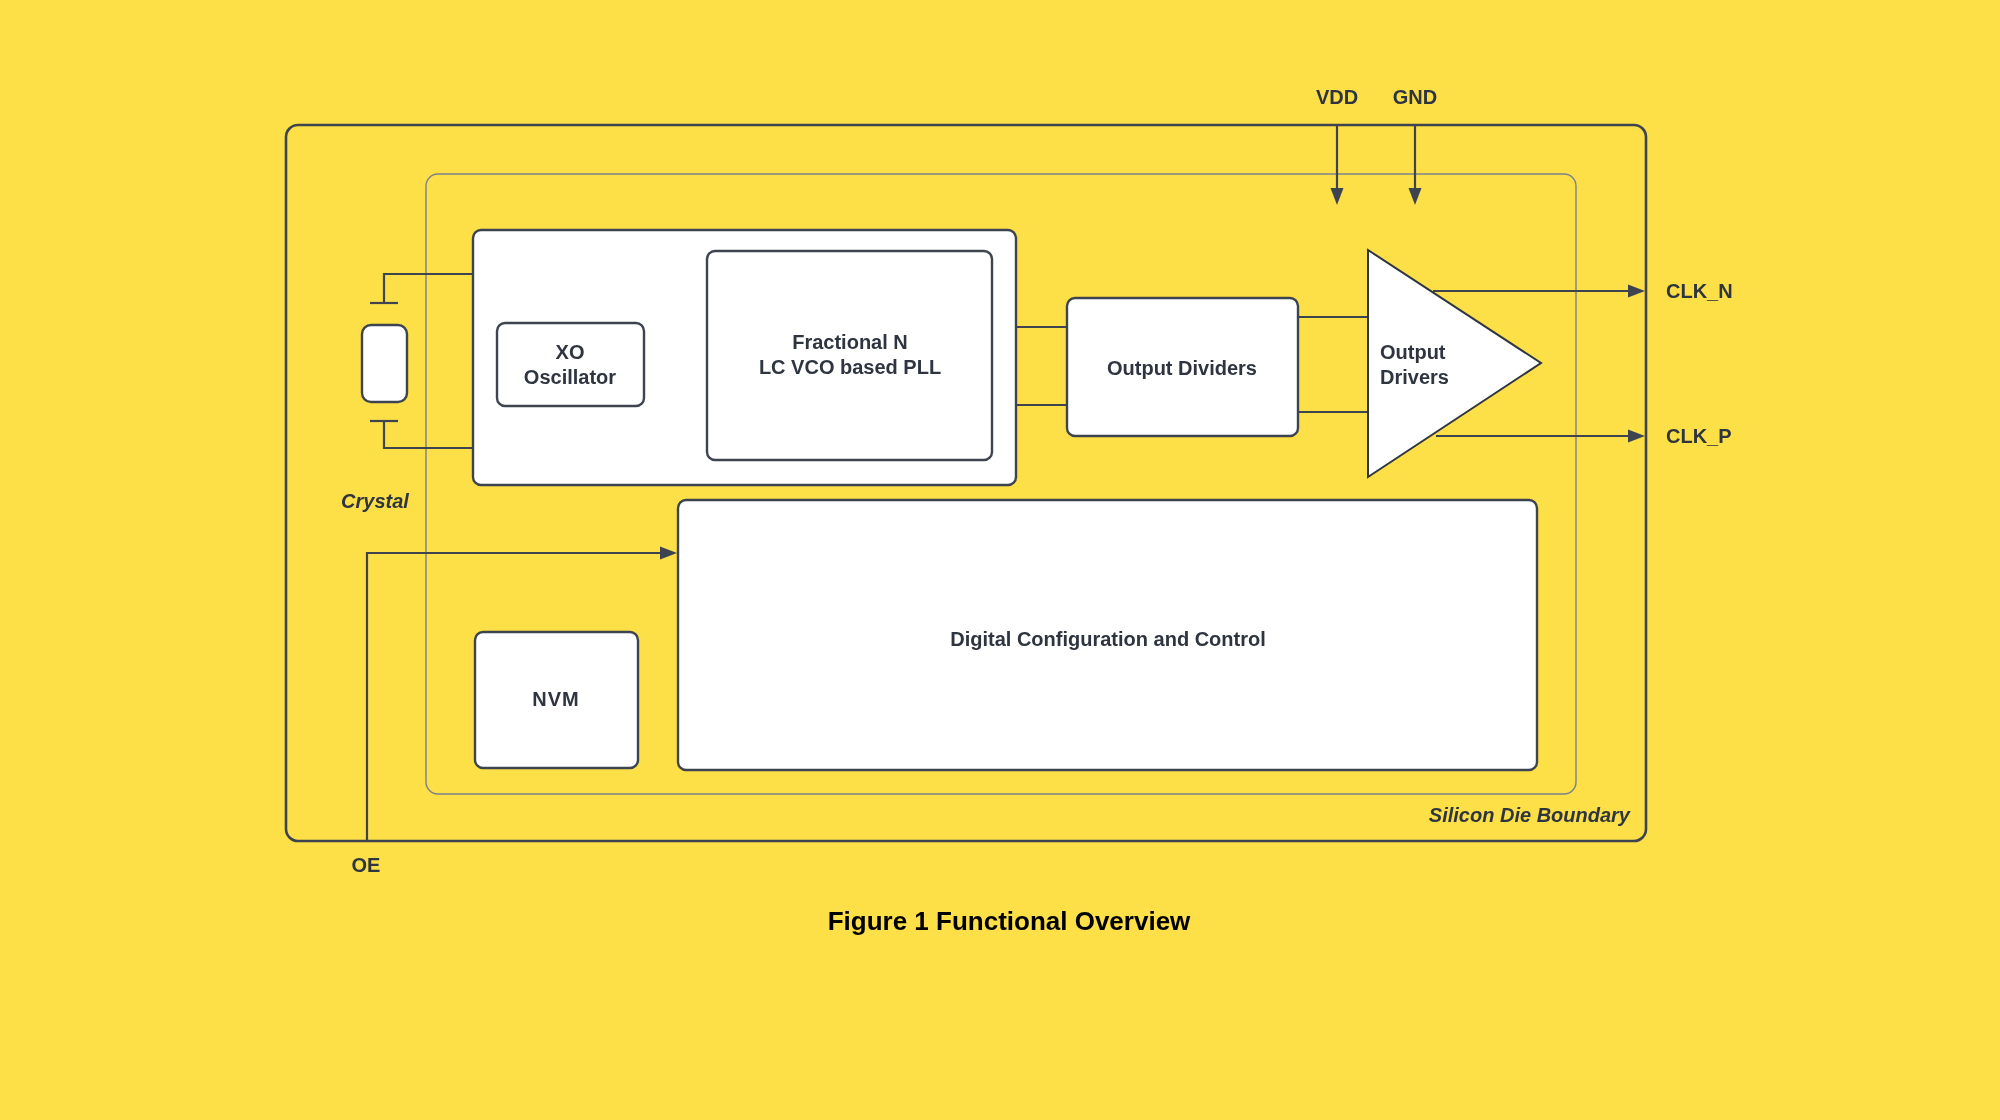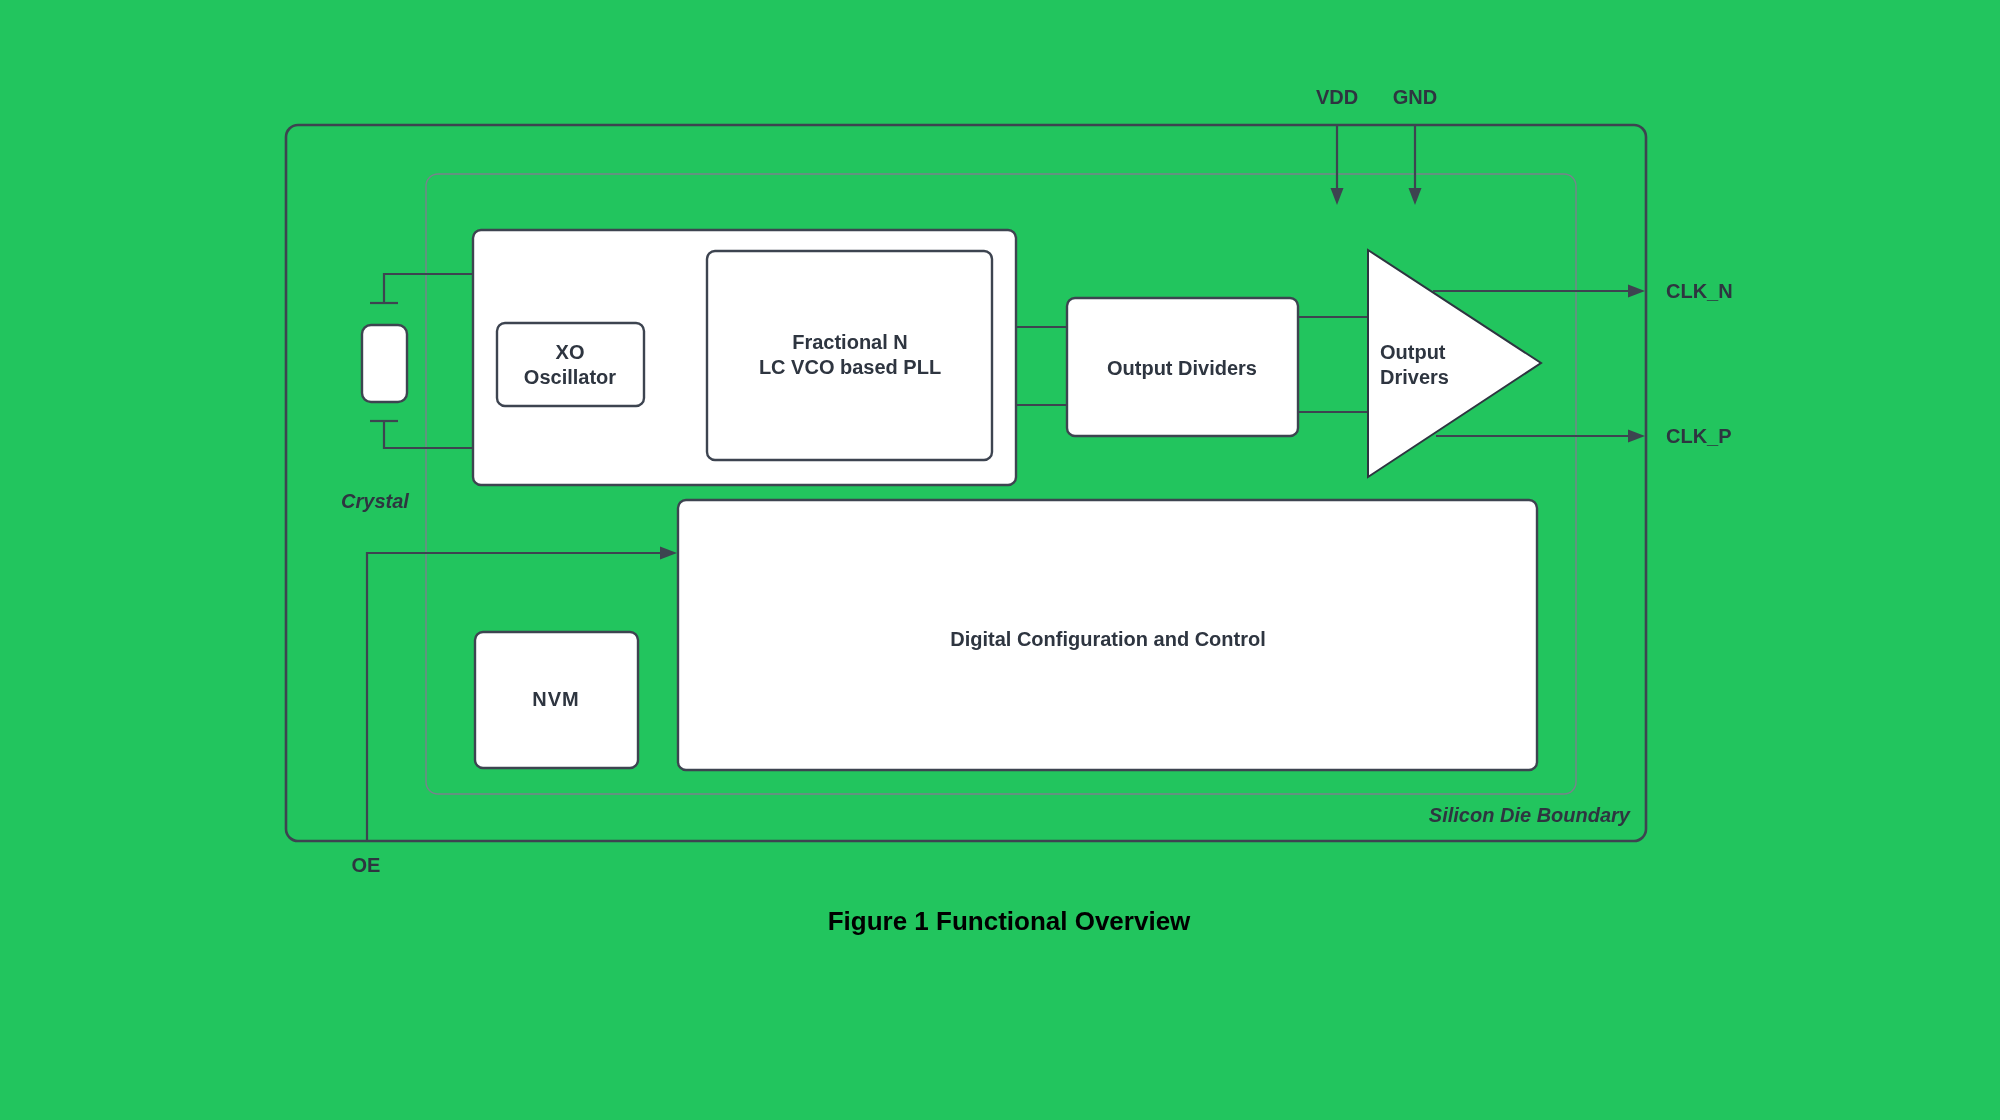--- a/index.html
+++ b/index.html
@@ -1,17 +1,17 @@
 <!DOCTYPE html>
 <html><head>
 <meta charset="utf-8">
 <style>
   html, body { margin: 0; padding: 0; background: #ffffff; }
   .page {
-    width: 2000px; height: 1120px; background: #22c55e;
+    width: 2000px; height: 1120px; background: #fde047;
     position: relative; overflow: hidden;
     font-family: "Liberation Sans", sans-serif;
   }
   svg { display: block; }
 
   
   .box        { fill: #ffffff; stroke: #3d4450; stroke-width: 2.4; }
   .box-outer  { fill: none;    stroke: #3d4450; stroke-width: 2.6; }
   .box-inner  { fill: none;    stroke: #79828c; stroke-width: 1.4; }
   .wire       { fill: none;    stroke: #3d4450; stroke-width: 2.2; }

